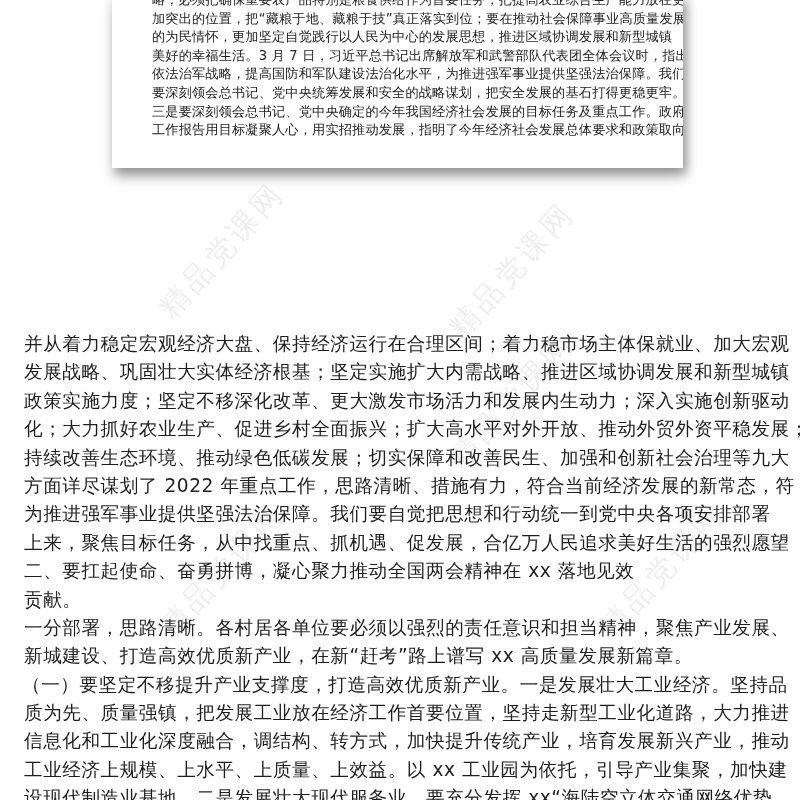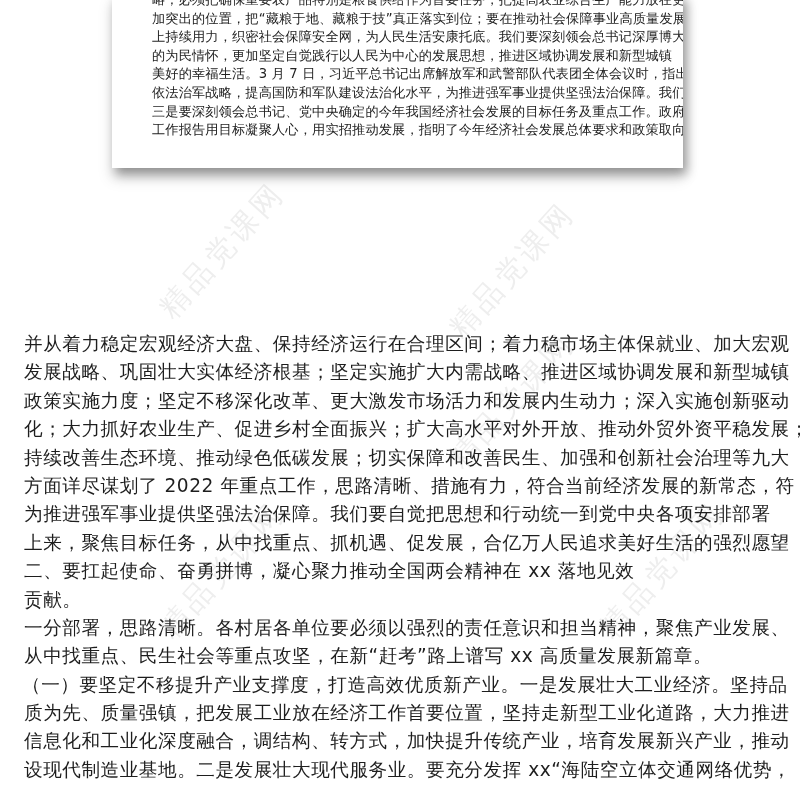--- a/index.html
+++ b/index.html
@@ -39,39 +39,40 @@
 <div class="watermark" style="left:150px; top:300px;">精品党课网</div>
 <div class="watermark" style="left:440px; top:450px;">精品党课网</div>
 <div class="watermark" style="left:440px; top:320px;">精品党课网</div>
 <div class="watermark" style="left:150px; top:620px;">精品党课网</div>
 <div class="watermark" style="left:590px; top:620px;">精品党课网</div>
 
 <div class="page-card">
   <div class="card-text" style="top:-3px;">
     <div class="card-line">略，必须把确保重要农产品特别是粮食供给作为首要任务，把提高农业综合生产能力放在更</div>
     <div class="card-line">加突出的位置，把“藏粮于地、藏粮于技”真正落实到位；要在推动社会保障事业高质量发展</div>
-    <div class="card-line">上持续用力，织密社会保障安全网，为人民生活安康托底。我们要深刻领会总书记深厚博大</div>
     <div class="card-line">的为民情怀，更加坚定自觉践行以人民为中心的发展思想，推进区域协调发展和新型城镇</div>
     <div class="card-line">美好的幸福生活。3 月 7 日，习近平总书记出席解放军和武警部队代表团全体会议时，指出</div>
     <div class="card-line">依法治军战略，提高国防和军队建设法治化水平，为推进强军事业提供坚强法治保障。我们</div>
+    <div class="card-line">要深刻领会总书记、党中央统筹发展和安全的战略谋划，把安全发展的基石打得更稳更牢。</div>
     <div class="card-line">三是要深刻领会总书记、党中央确定的今年我国经济社会发展的目标任务及重点工作。政府</div>
     <div class="card-line">工作报告用目标凝聚人心，用实招推动发展，指明了今年经济社会发展总体要求和政策取向，</div>
   </div>
 </div>
 
 <div class="main-text">
   <div class="main-line">并从着力稳定宏观经济大盘、保持经济运行在合理区间；着力稳市场主体保就业、加大宏观</div>
   <div class="main-line">发展战略、巩固壮大实体经济根基；坚定实施扩大内需战略、推进区域协调发展和新型城镇</div>
   <div class="main-line">政策实施力度；坚定不移深化改革、更大激发市场活力和发展内生动力；深入实施创新驱动</div>
   <div class="main-line">化；大力抓好农业生产、促进乡村全面振兴；扩大高水平对外开放、推动外贸外资平稳发展；</div>
   <div class="main-line">持续改善生态环境、推动绿色低碳发展；切实保障和改善民生、加强和创新社会治理等九大</div>
   <div class="main-line">方面详尽谋划了 2022 年重点工作，思路清晰、措施有力，符合当前经济发展的新常态，符</div>
   <div class="main-line">为推进强军事业提供坚强法治保障。我们要自觉把思想和行动统一到党中央各项安排部署</div>
   <div class="main-line">上来，聚焦目标任务，从中找重点、抓机遇、促发展，合亿万人民追求美好生活的强烈愿望</div>
   <div class="main-line">二、要扛起使命、奋勇拼博，凝心聚力推动全国两会精神在 xx 落地见效</div>
   <div class="main-line">贡献。</div>
   <div class="main-line">一分部署，思路清晰。各村居各单位要必须以强烈的责任意识和担当精神，聚焦产业发展、</div>
-  <div class="main-line">从中找重点、民生社会等重点攻坚，在新“赶考”路上谱写 xx 高质量发展新篇章。</div>
+  <div class="main-line">新城建设、打造高效优质新产业，在新“赶考”路上谱写 xx 高质量发展新篇章。</div>
   <div class="main-line" style="margin-left:-2px;text-align:right;">（一）要坚定不移提升产业支撑度，打造高效优质新产业。一是发展壮大工业经济。坚持品</div>
   <div class="main-line">质为先、质量强镇，把发展工业放在经济工作首要位置，坚持走新型工业化道路，大力推进</div>
   <div class="main-line">信息化和工业化深度融合，调结构、转方式，加快提升传统产业，培育发展新兴产业，推动</div>
+  <div class="main-line">工业经济上规模、上水平、上质量、上效益。以 xx 工业园为依托，引导产业集聚，加快建</div>
   <div class="main-line">设现代制造业基地。二是发展壮大现代服务业。要充分发挥 xx“海陆空立体交通网络优势，</div>
 </div>
 
 </body></html>

